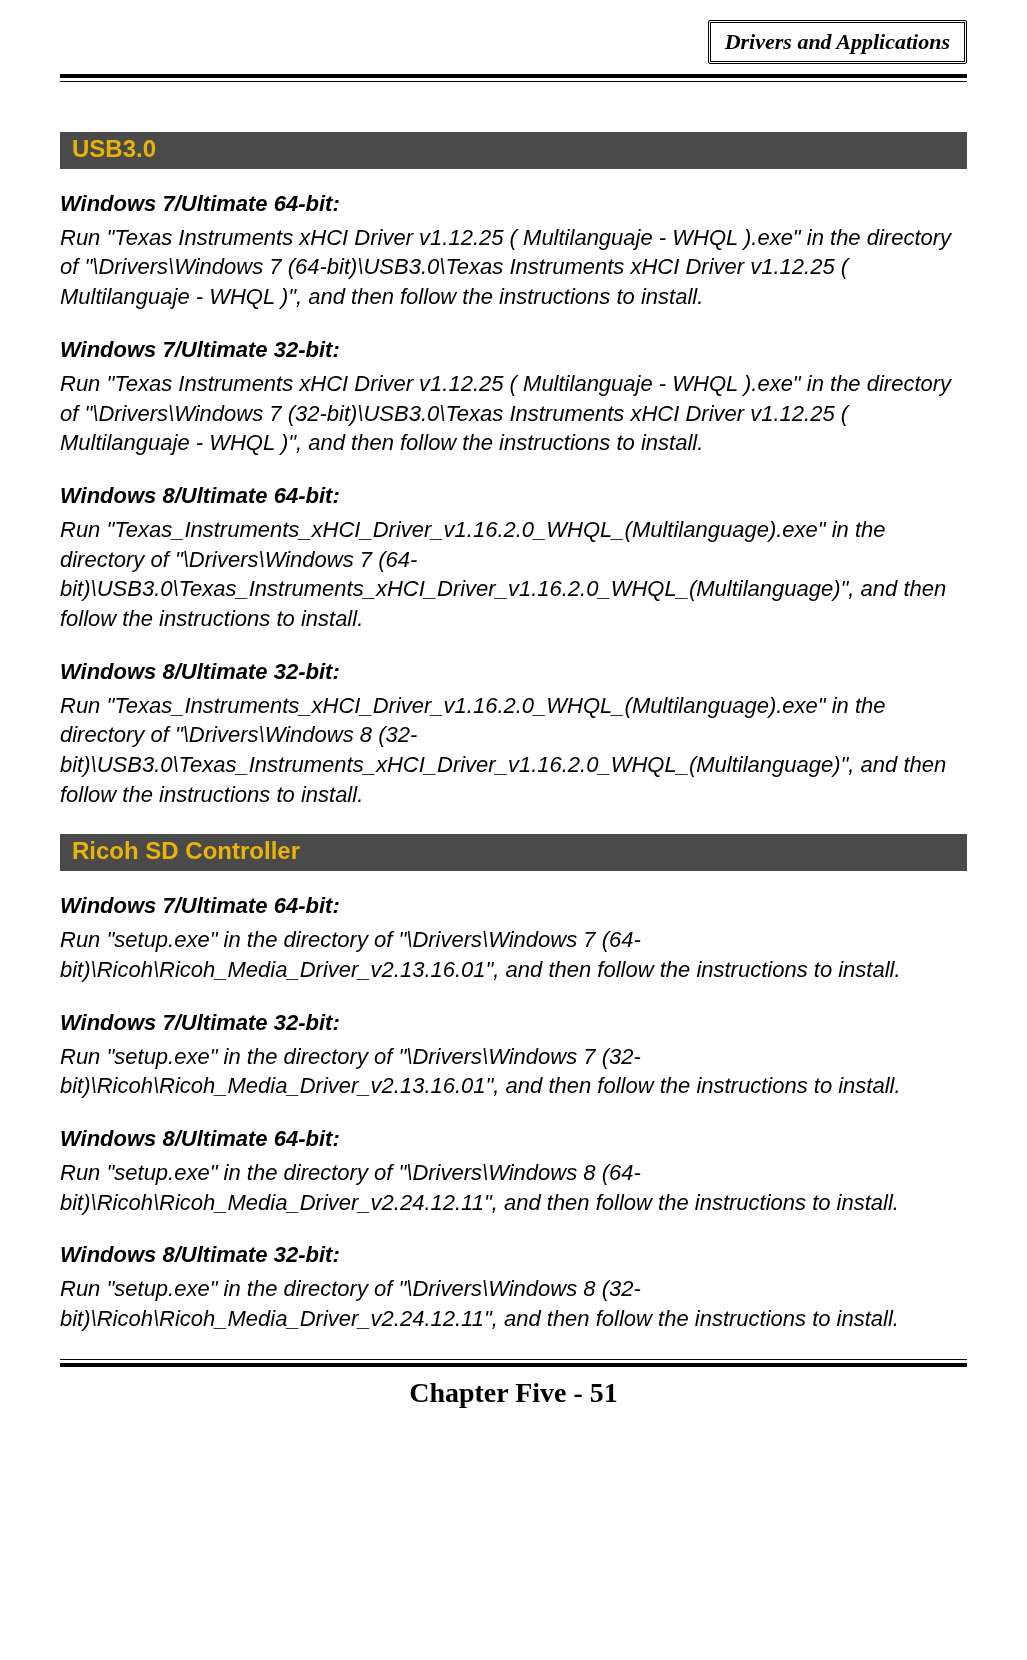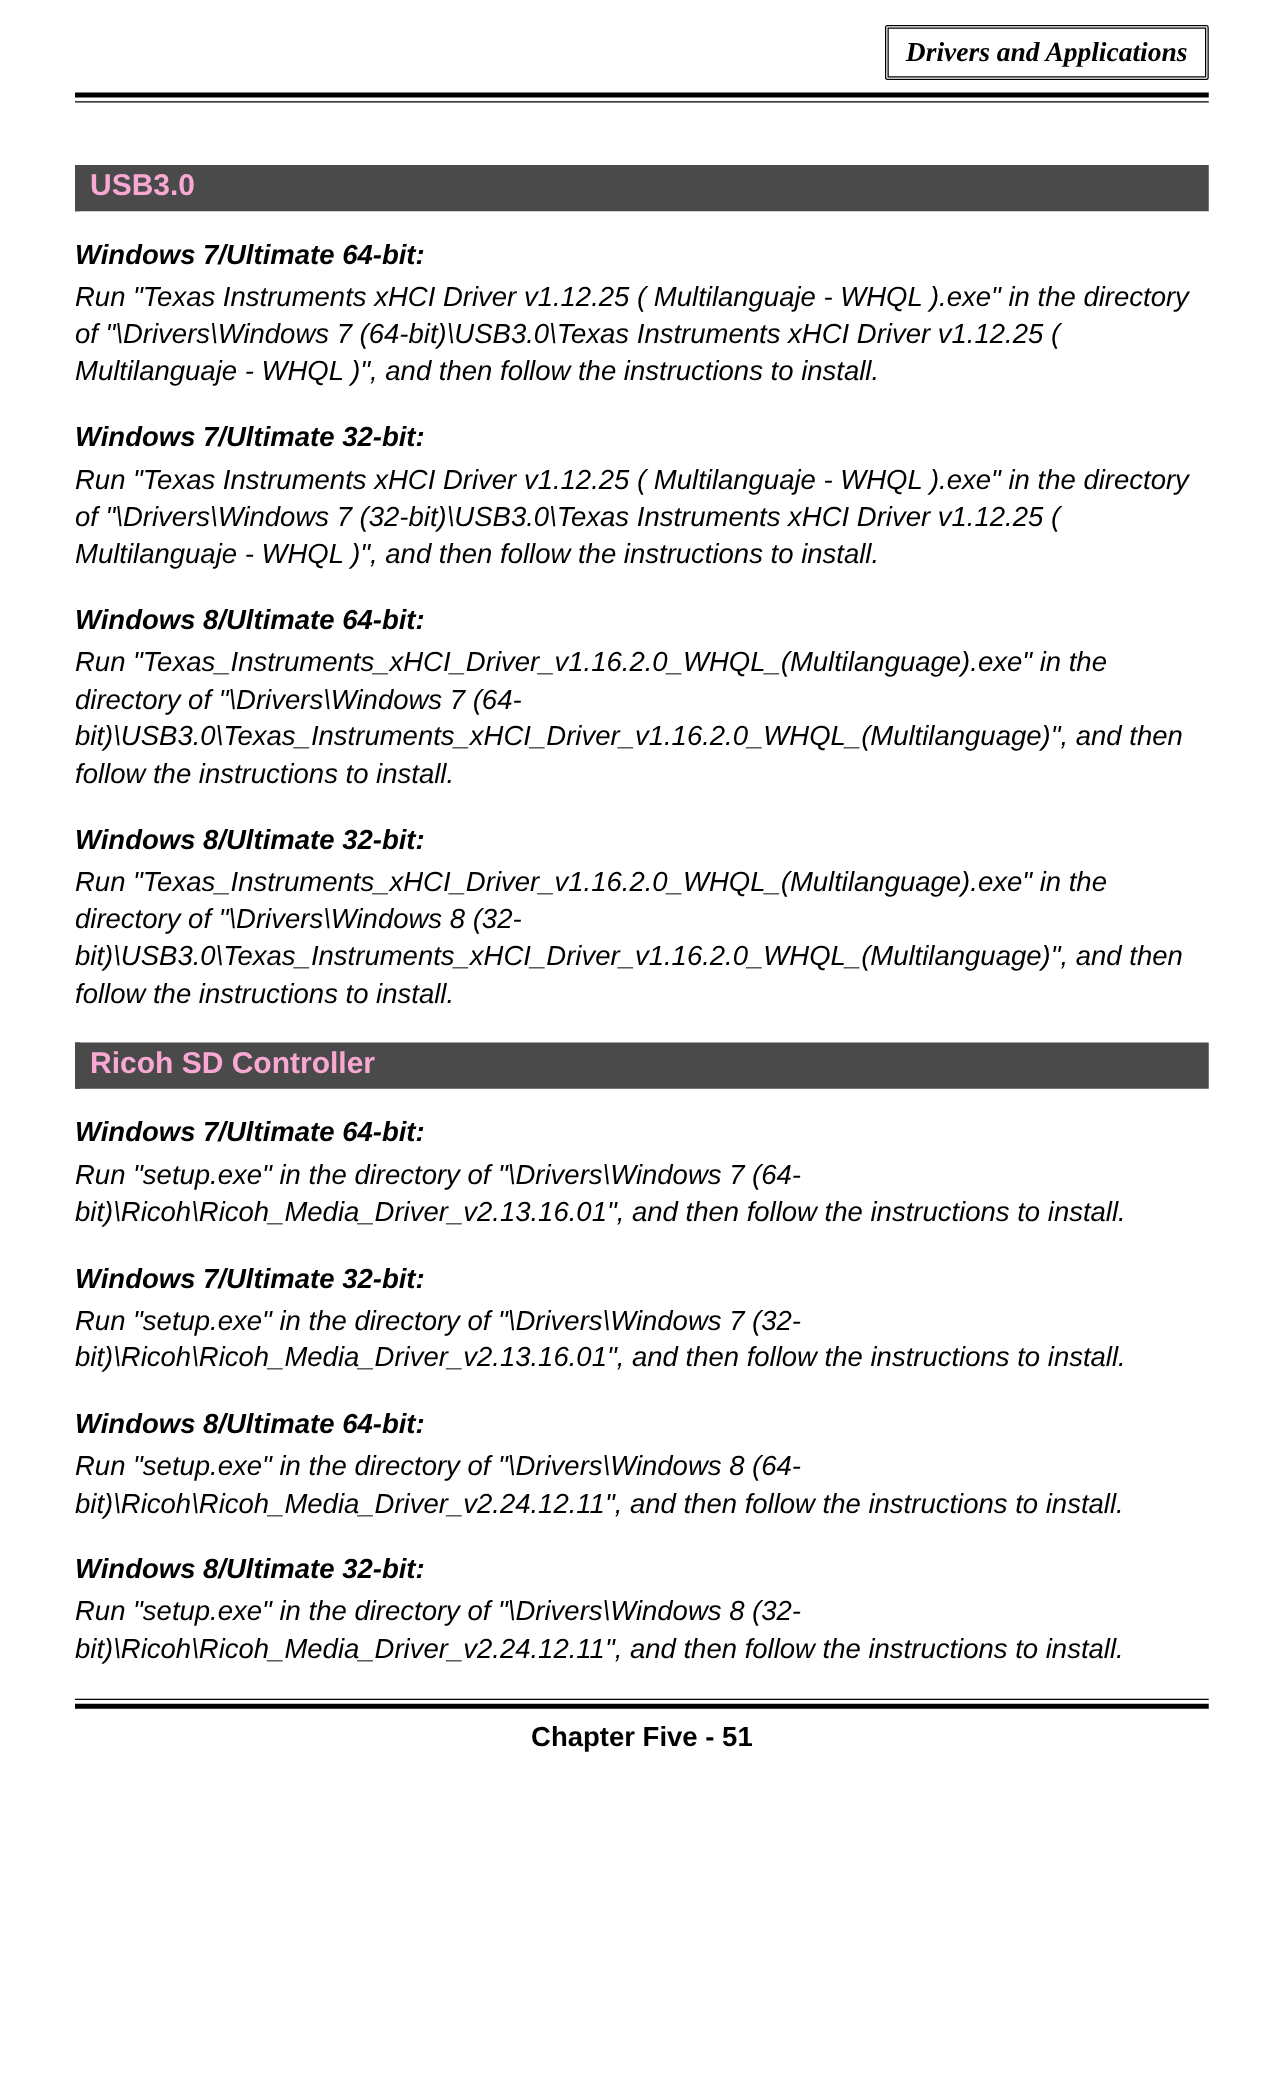--- a/index.html
+++ b/index.html
@@ -40,21 +40,21 @@
       margin-top: 20px;
       border-top: 1px solid #000;
       border-bottom: 4px solid #000;
       height: 8px;
     }
     .content {
       padding-top: 40px;
     }
     .section-bar {
       background: #4a4a4a;
-      color: #f9a8d4;
+      color: #eab308;
       font-weight: bold;
       font-size: 24px;
       padding: 3px 8px 5px 8px;
       margin-bottom: 22px;
       margin-top: 10px;
       line-height: 1.2;
       border-left: 4px solid #4a4a4a;
     }
     .section-bar span {
       display: inline-block;
@@ -68,22 +68,23 @@
       font-size: 22px;
       margin-bottom: 6px;
     }
     .entry-body {
       font-size: 22px;
       line-height: 1.35;
     }
     .footer {
       text-align: center;
       font-weight: bold;
-      font-size: 22px;
+      font-size: 28px;
       padding-top: 10px;
+      font-family: Liberation Serif, serif;
     }
   </style>
 </head>
 <body>
 
 <div class="page">
   <div class="header">
     <div class="header-label">Drivers and Applications</div>
   </div>
   <div class="rule-top"></div>

